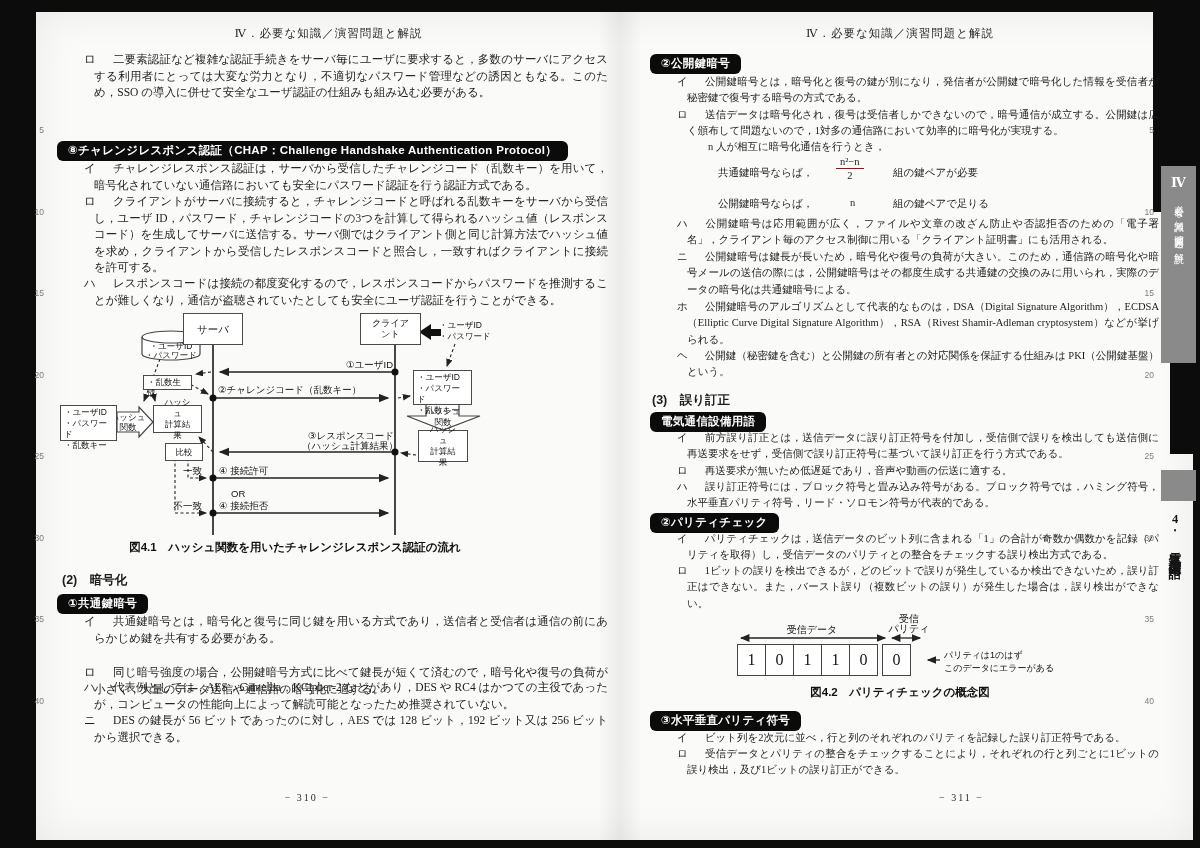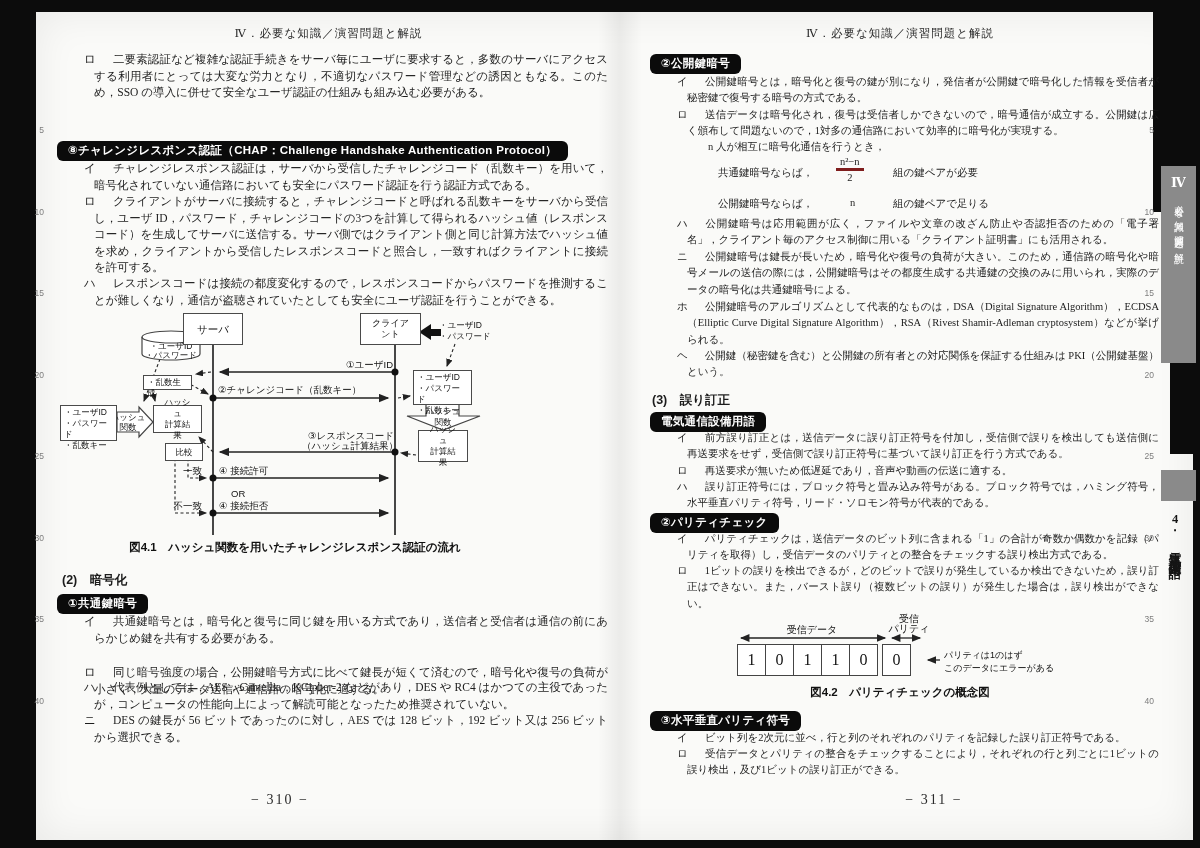--- a/index.html
+++ b/index.html
@@ -15,35 +15,35 @@
   .li{font-size:11.5px;line-height:16.6px;padding-left:10px;text-indent:-10px;
     text-align:justify;color:#1c1c1c;}
   .li .mk{margin-right:17px;}
   .li-r{font-size:10.5px;line-height:16.4px;}
   .pill{display:inline-block;background:#0b0b0b;color:#fff;border-radius:6px;
     padding:2px 11px 3px 11px;font-family:"Liberation Sans","DejaVu Sans",sans-serif;
     font-weight:bold;font-size:11.5px;letter-spacing:0.3px;}
   .sec-h{font-family:"Liberation Sans","DejaVu Sans",sans-serif;font-weight:bold;font-size:12.5px;}
   .lnum{font-size:8.5px;color:#7d7d7d;width:16px;text-align:right;
     font-family:"Liberation Sans","DejaVu Sans",sans-serif;}
-  .pgnum{font-size:14px;width:100px;text-align:center;letter-spacing:2px;color:#2a2a2a;}
+  .pgnum{font-size:10px;width:100px;text-align:right;letter-spacing:2px;color:#2a2a2a;}
   
   #fig41{left:55px;top:308px;width:480px;height:252px;}
   .fbox{position:absolute;border:1px solid #4a4a4a;background:#fff;
     font-family:"Liberation Sans","DejaVu Sans",sans-serif;font-size:8.5px;
     line-height:11px;color:#111;padding:1px 3px;box-sizing:border-box;}
   .fbox.center{display:flex;align-items:center;justify-content:center;text-align:center;padding:8px;}
   .fcap{font-family:"Liberation Sans","DejaVu Sans",sans-serif;font-weight:bold;
     font-size:11.5px;text-align:center;width:100%;color:#111;}
   .ftext{position:absolute;font-family:"Liberation Sans","DejaVu Sans",sans-serif;
     font-size:8.5px;line-height:10.5px;color:#111;}
   
   .eqtxt{font-size:11.5px;color:#1c1c1c;}
   .frac{display:inline-block;text-align:center;font-size:10.5px;}
-  .frac .num{display:block;border-bottom:3px solid #7f1d1d;padding:0 4px 1px 4px;}
+  .frac .num{display:block;border-bottom:1px solid #7f1d1d;padding:0 4px 1px 4px;}
   .frac .den{display:block;padding-top:1px;}
   
   #fig42{left:735px;top:611px;width:330px;height:95px;
     font-family:"Liberation Sans","DejaVu Sans",sans-serif;color:#111;}
   .bitcell{position:absolute;width:29px;height:32px;border:1px solid #444;background:#fff;
     display:flex;align-items:center;justify-content:center;font-size:16px;
     font-family:"Liberation Serif","DejaVu Serif",serif;box-sizing:border-box;}
   .f42label{position:absolute;font-size:10px;text-align:center;}
   .f42note{position:absolute;font-size:9px;line-height:12px;}
   

